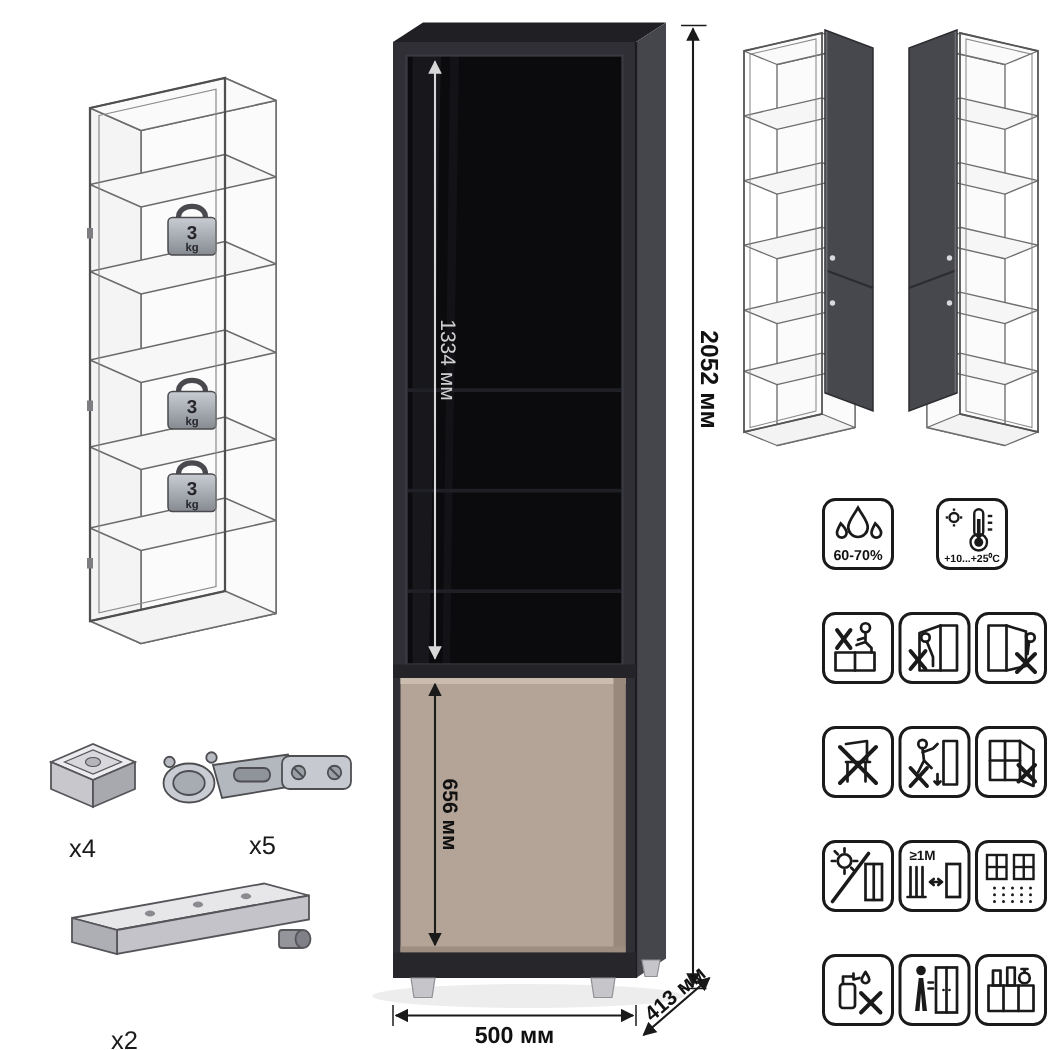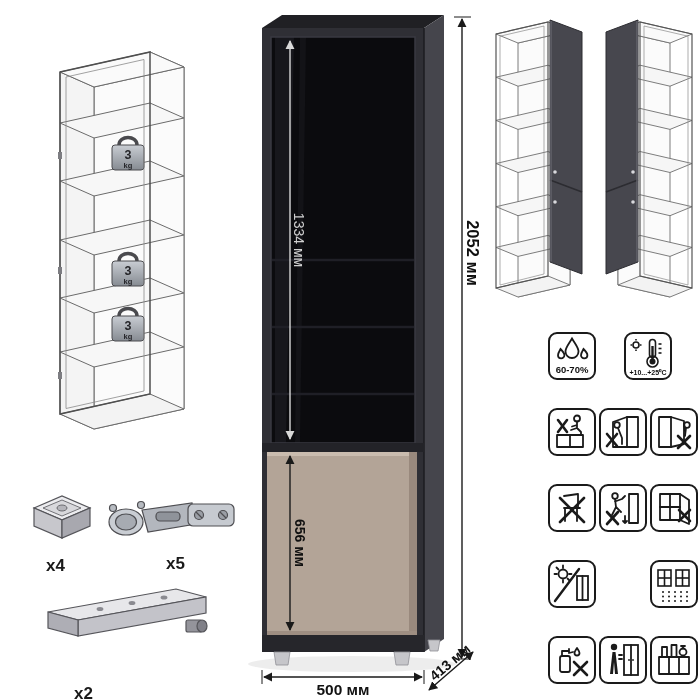--- a/index.html
+++ b/index.html
@@ -1,21 +1,21 @@
 <!DOCTYPE html>
 <html><head>
 <meta charset="utf-8">
 <style>
   * { margin:0; padding:0; box-sizing:border-box; }
   html,body { width:700px; height:700px; }
   body { font-family:"Liberation Sans", sans-serif; background:#fff; }
   .canvas { position:relative; width:700px; height:700px; background:#fff; overflow:hidden; }
   .abs { position:absolute; }
   svg text { font-family:"Liberation Sans", sans-serif; }
-  .qty { position:absolute; font-weight:bold; font-size:17px; color:#1a1a1a; }
+  .qty { position:absolute; font-weight:normal; font-size:17px; color:#1a1a1a; }
   .igrid { position:absolute; left:548px; top:332px; width:150px; height:356px; }
   .ibox { position:absolute; width:48px; height:48px; border:2.5px solid #1a1a1a;
           border-radius:9px; background:#fff; display:flex; align-items:center;
           justify-content:center;text-align:right; }
 </style>
 </head>
 <body>
 
 <div class="canvas">
 
@@ -341,20 +341,30 @@
             <line x1="17" y1="10" x2="19.5" y2="10"></line>
           <line x1="4.5" y1="3.5" x2="6.5" y2="5.5"></line>
             <line x1="15.5" y1="14.5" x2="17.5" y2="16.5"></line>
           <rect x="25" y="12" width="11" height="24"></rect>
           <line x1="30.5" y1="12" x2="30.5" y2="36"></line>
         </g>
         <line x1="3" y1="37" x2="27" y2="5" stroke="#1a1a1a" stroke-width="2.4" stroke-linecap="round"></line>
       </svg>
     </div>
 
+    <div class="ibox" style="left:51px;top:228px">
+      <svg viewBox="0 0 40 40" width="40" height="40">
+        <text x="12" y="9.5" text-anchor="middle" font-size="9" font-weight="bold" fill="#111">≥1M</text>
+        <g fill="none" stroke="#1a1a1a" stroke-width="1.8" stroke-linecap="round">
+          <path d="M4 14 L4 34 M8 14 L8 34 M12 14 L12 34 M2 34 L14 34"></path>
+          <rect x="28" y="12" width="9" height="22"></rect>
+          <path d="M17 24 L25 24 M17 24 L19.5 22 M17 24 L19.5 26 M25 24 L22.5 22 M25 24 L22.5 26"></path>
+        </g>
+      </svg>
+    </div>
 
     <div class="ibox" style="left:102px;top:228px">
       <svg viewBox="0 0 40 40" width="40" height="40">
         <g fill="none" stroke="#1a1a1a" stroke-width="1.6">
           <rect x="4" y="6" width="13" height="16"></rect>
             <line x1="10.5" y1="6" x2="10.5" y2="22"></line>
           <line x1="4" y1="14" x2="17" y2="14"></line>
           <rect x="22" y="6" width="13" height="16"></rect>
             <line x1="28.5" y1="6" x2="28.5" y2="22"></line>
           <line x1="22" y1="14" x2="35" y2="14"></line>

